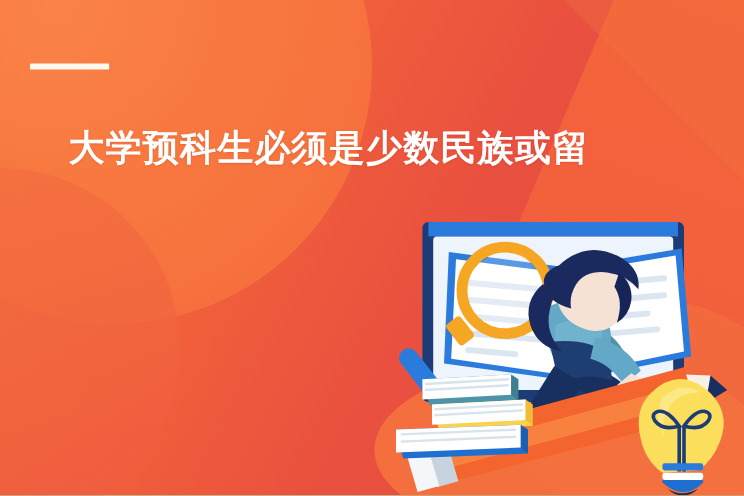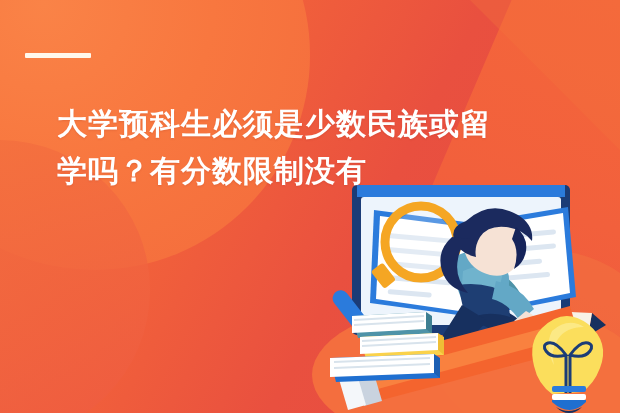--- a/index.html
+++ b/index.html
@@ -44,21 +44,20 @@
   <div class="blob-top"></div>
   <div class="blob-bottom"></div>
   <div class="corner-fold"></div>
   <div class="blob-ellipse2"></div>
   <div class="blob-ellipse"></div>
 
   <div class="dash"></div>
 
   <div class="headline">
     <span class="ln">大学预科生必须是少数民族或留</span>
-    <span class="ln">学吗？有分数限制没有</span>
   </div>
 
   <div class="illus">
     <svg viewBox="0 0 290 228" xmlns="http://www.w3.org/2000/svg">
 
       <g>
         <rect x="22" y="0" width="218" height="150" rx="5" fill="#1B3C77"></rect>
         <rect x="27" y="0" width="208" height="12" fill="#2B7BDC"></rect>
         <rect x="31" y="12" width="200" height="128" rx="3" fill="#EDF4FC"></rect>
         <rect x="118" y="150" width="36" height="22" fill="#17305F"></rect>

